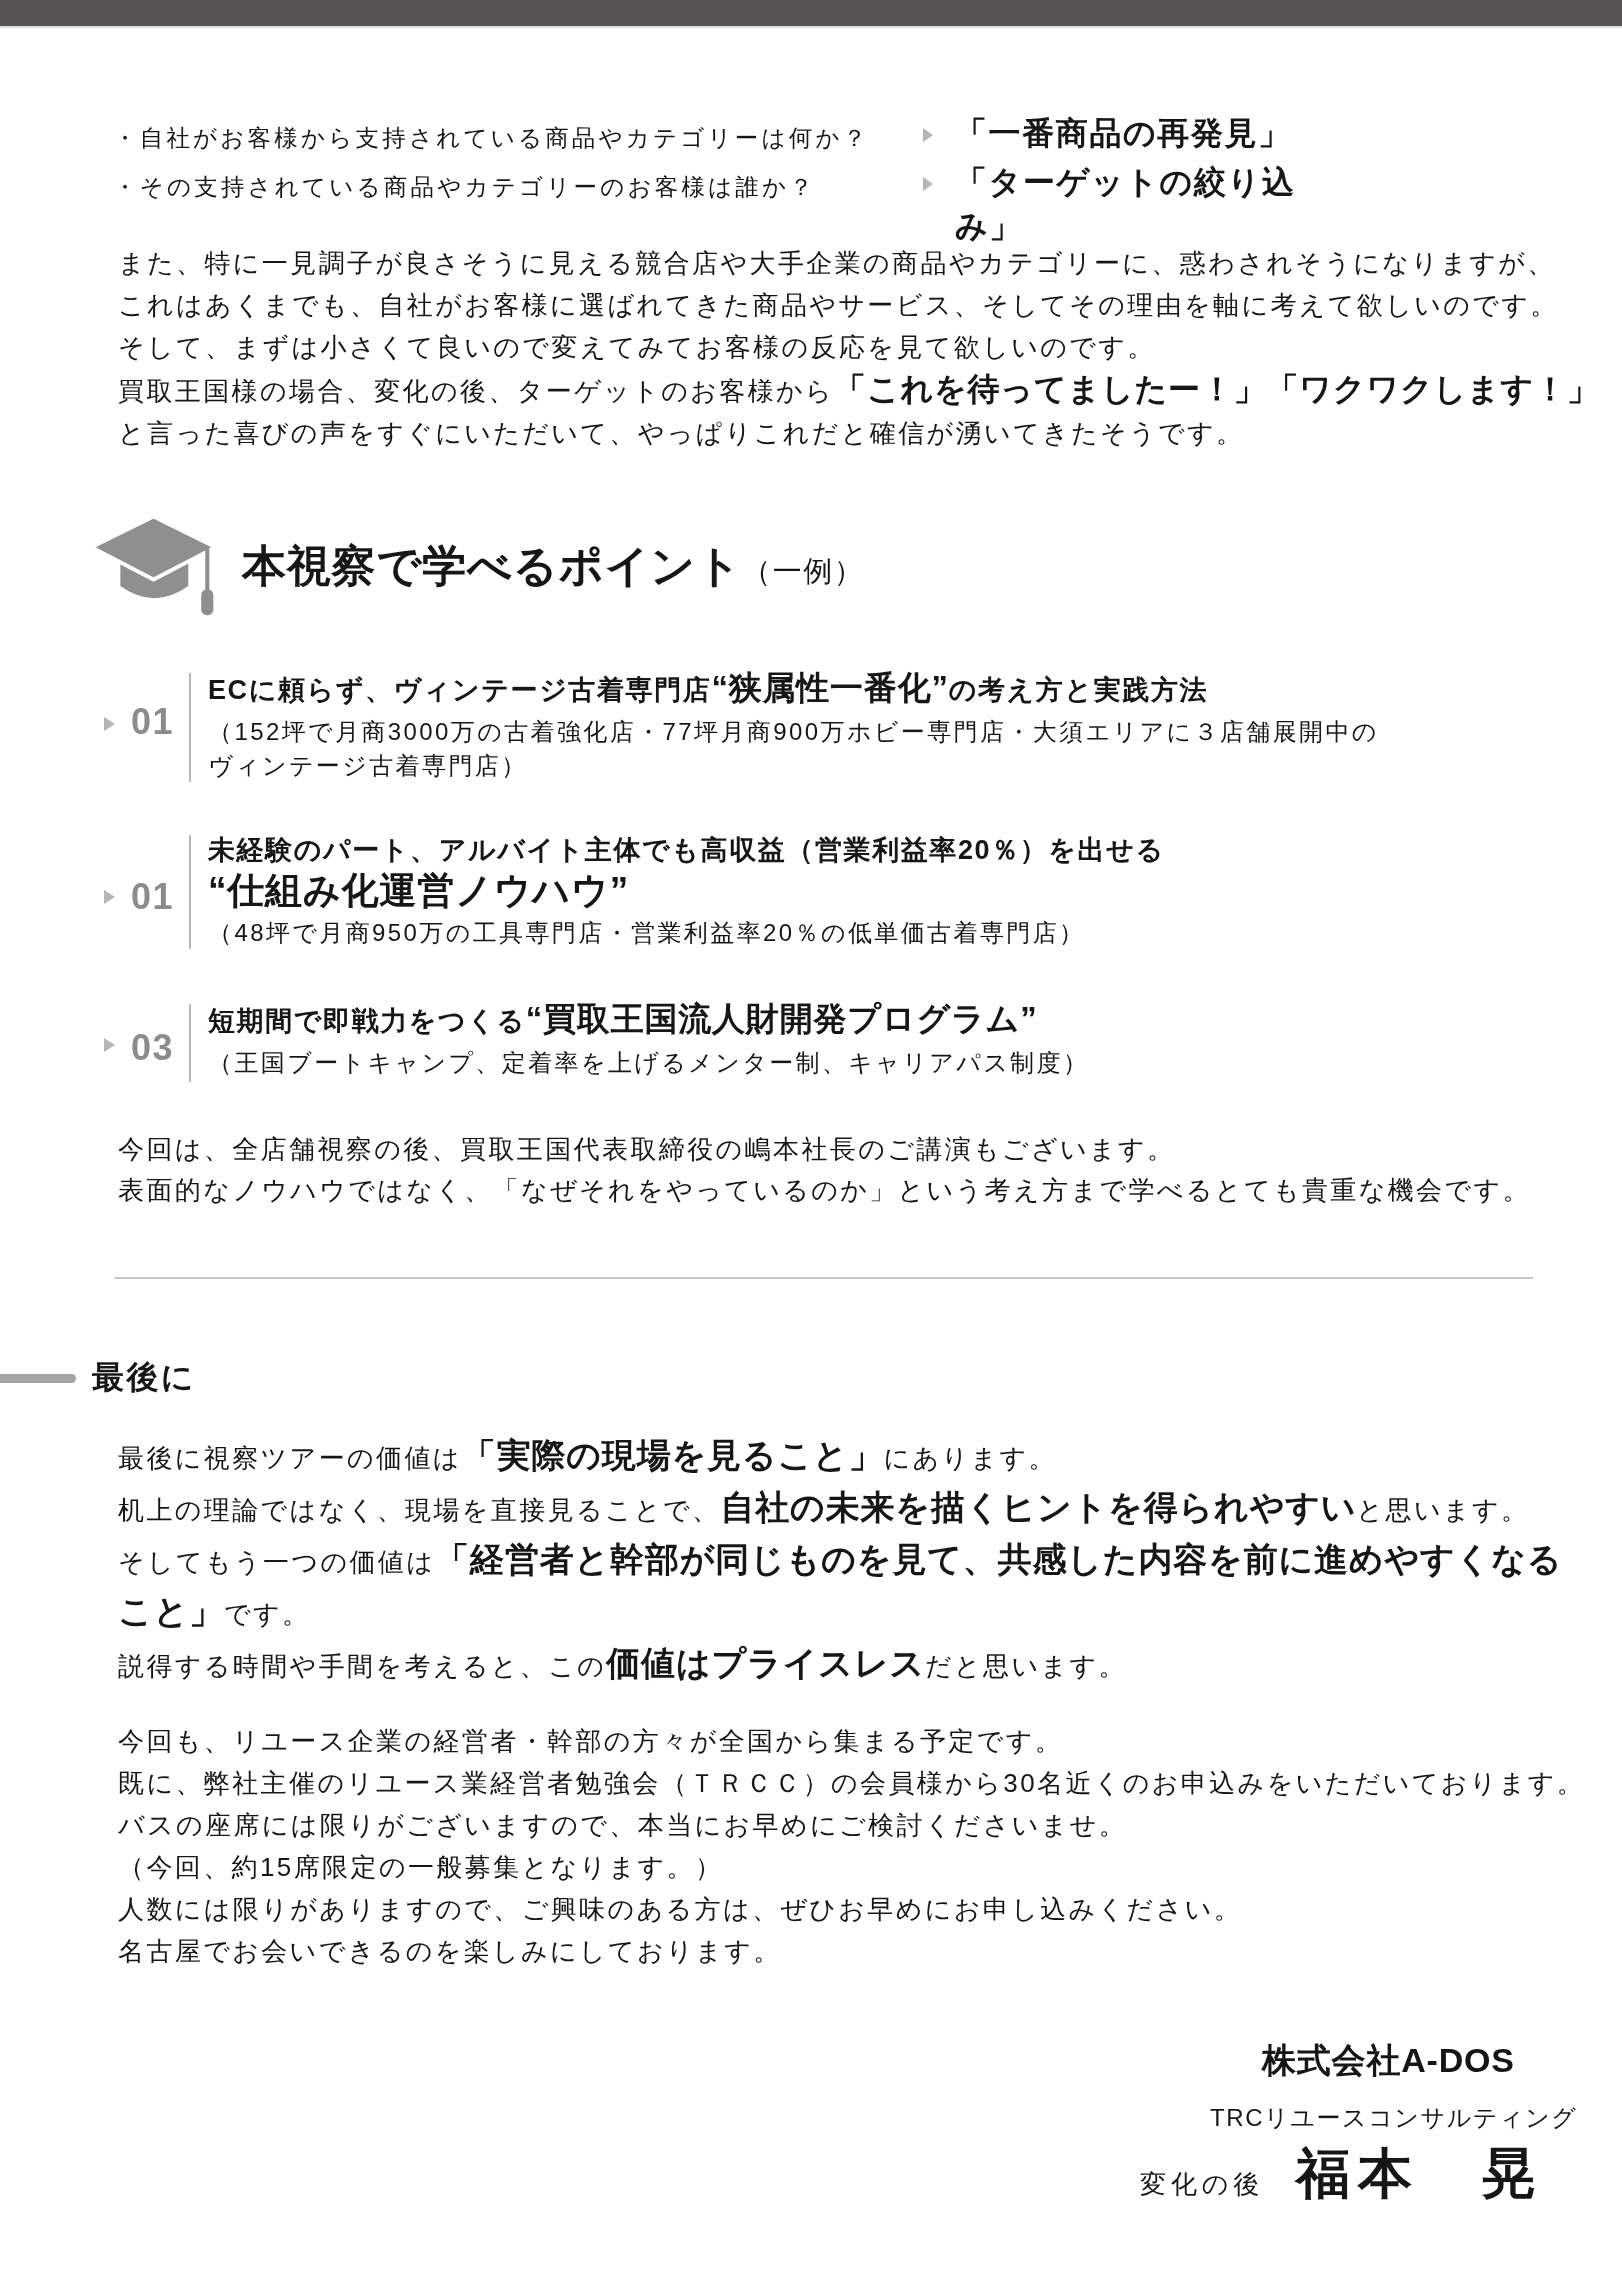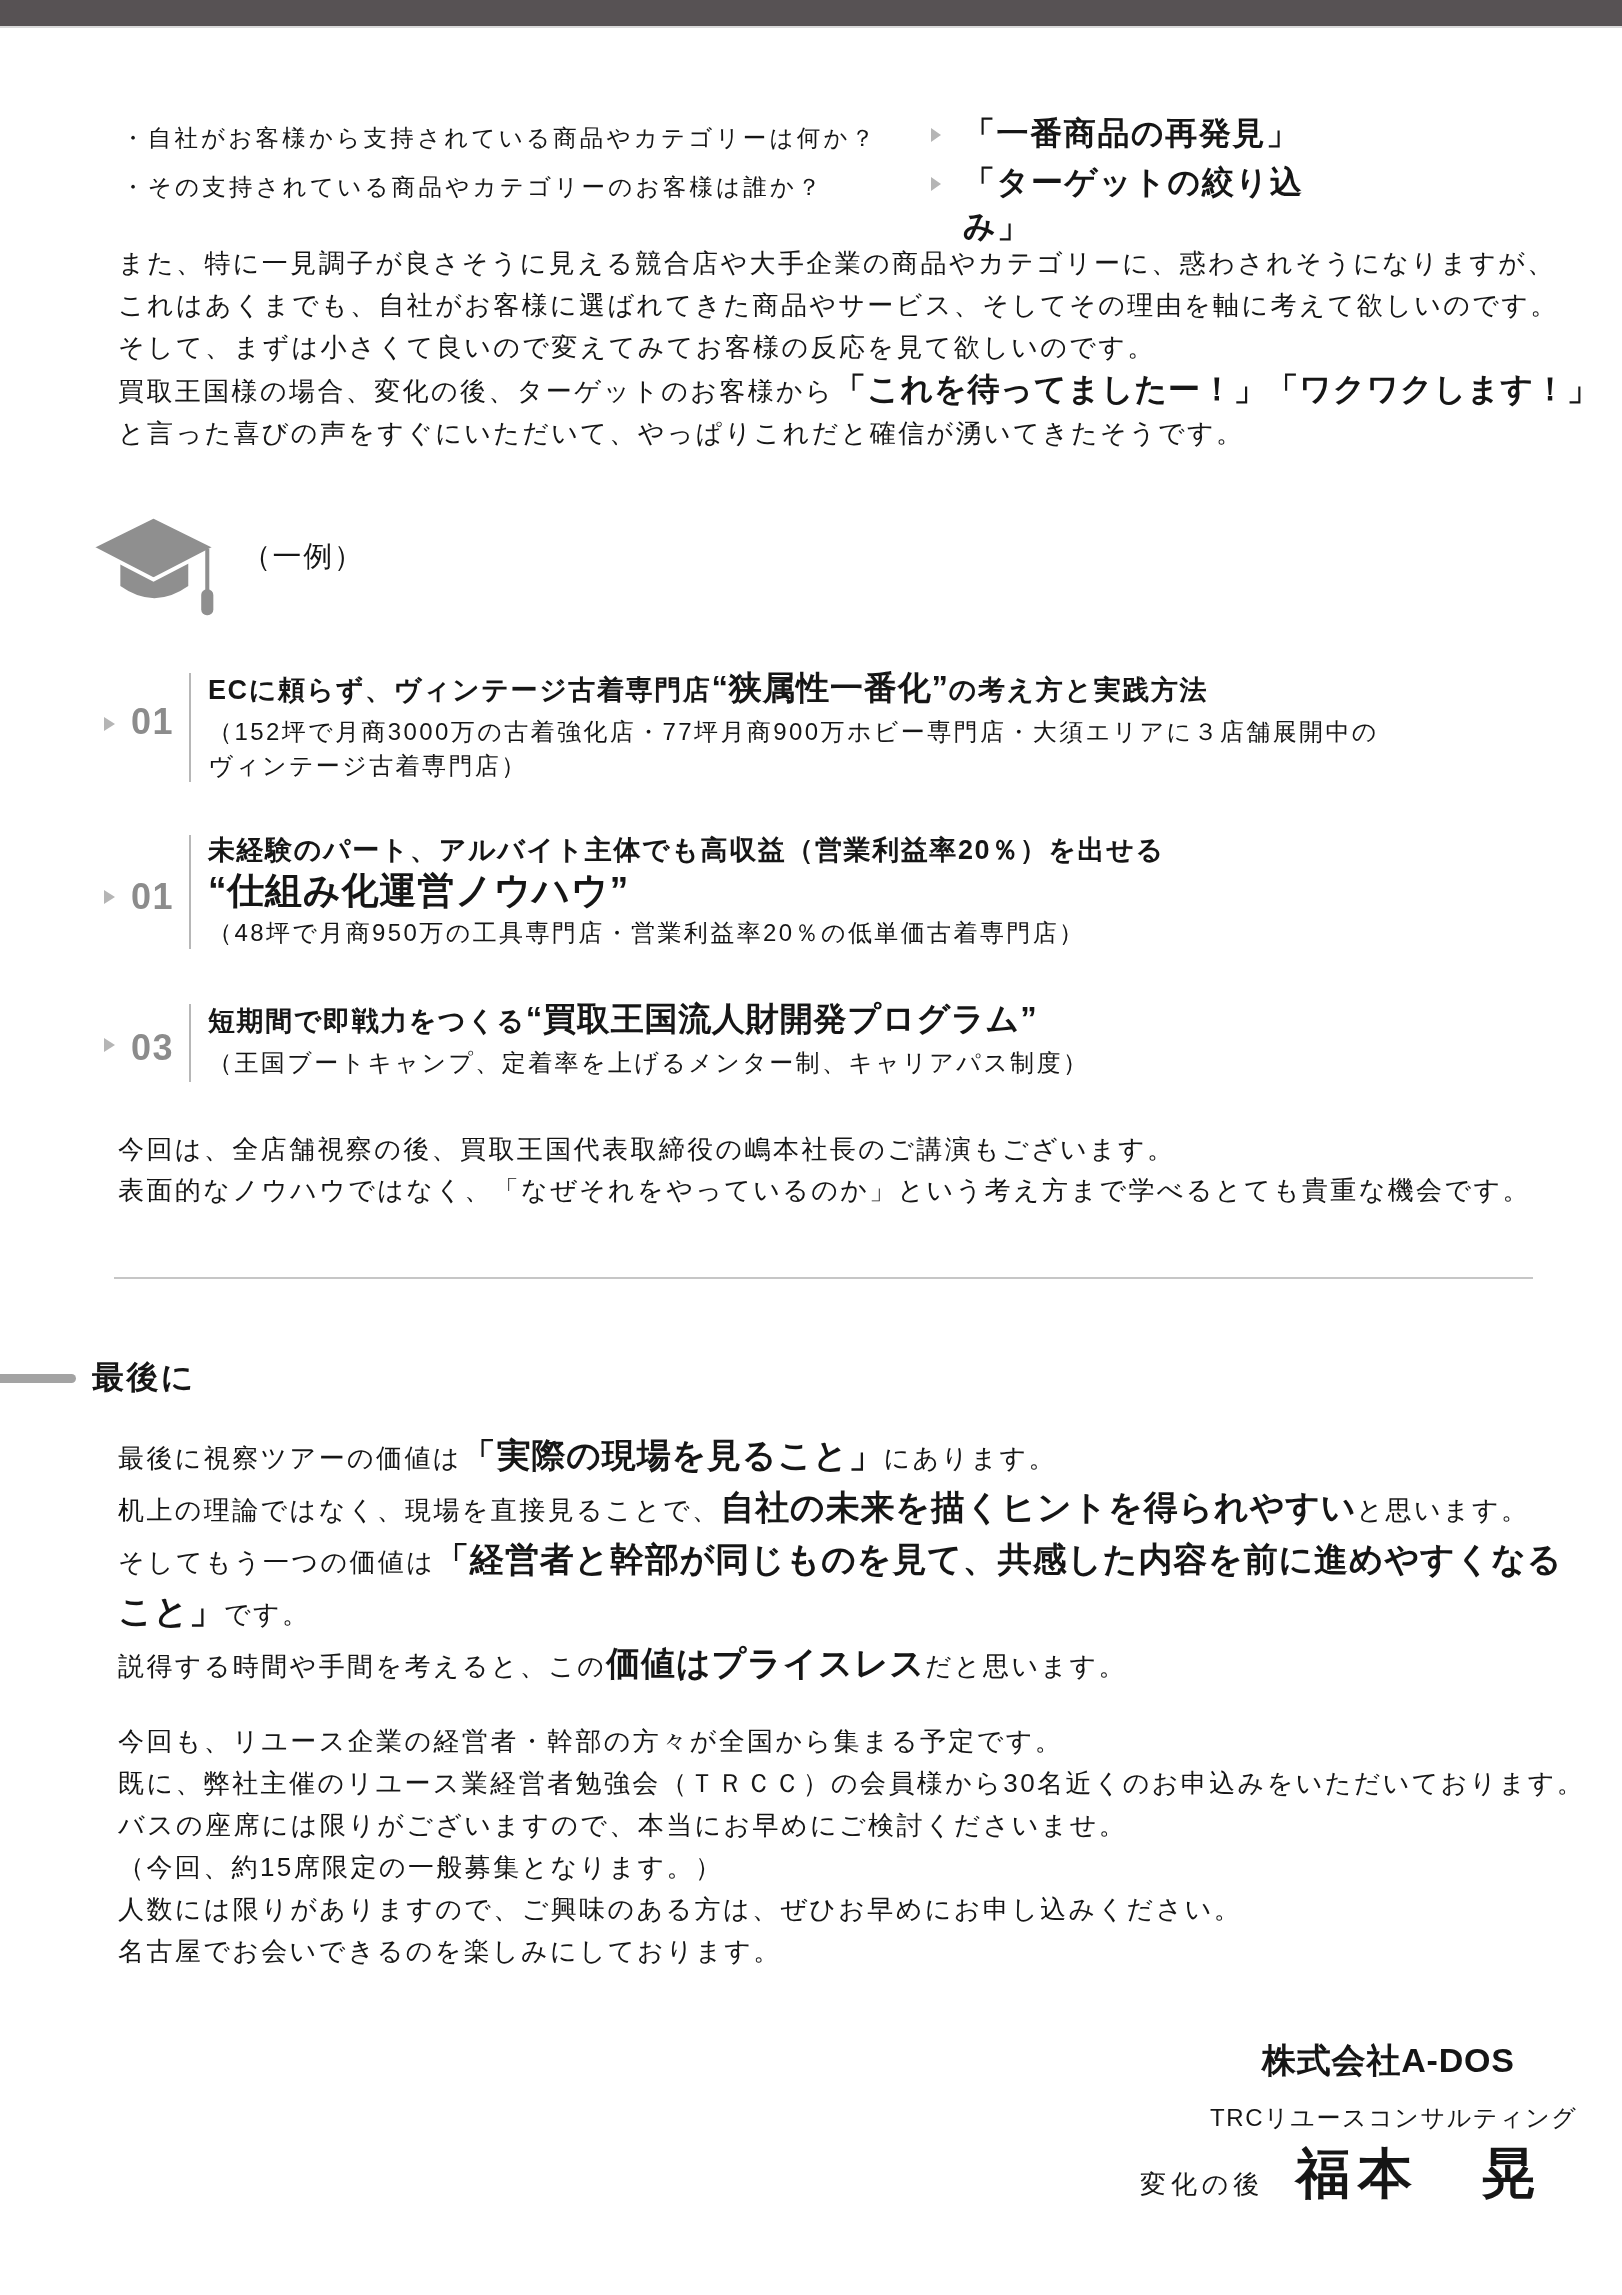--- a/index.html
+++ b/index.html
@@ -7,21 +7,21 @@
     width:1622px;height:2295px;position:relative;background:#ffffff;
     font-family:"Liberation Sans",sans-serif;color:#161616;overflow:hidden;
   }
   .abs{position:absolute;}
   .nowrap{white-space:nowrap;}
 
   
   .topbar{left:0;top:0;width:1622px;height:26px;background:#575254;border-bottom:2.4px solid #dadada;}
 
   
-  .qa-row{left:16px;width:1330px;height:49px;font-family:Liberation Mono, monospace;}
+  .qa-row{left:8px;width:1330px;height:49px;font-family:Liberation Mono, monospace;}
   .qa-q{position:absolute;left:105px;top:9.7px;font-size:23.5px;letter-spacing:3.2px;}
   .qa-arrow{position:absolute;left:915px;top:16px;width:0;height:0;
     border-top:7.3px solid transparent;border-bottom:7.3px solid transparent;border-left:10.5px solid #b5b5b5;}
   .qa-a{position:absolute;left:947px;top:0;font-size:32px;font-weight:bold;letter-spacing:1.6px;}
 
   
   .para{width:1476px;}
   .body-line{font-size:26px;line-height:42px;letter-spacing:2.4px;white-space:nowrap;}
   .inline-bold{font-size:32px;font-weight:bold;letter-spacing:0.8px;}
 
@@ -86,20 +86,21 @@
 </section>
 
 <header class="abs learn-header">
   <svg class="cap-svg" viewBox="0 0 162 128">
     <path d="M40,56 L40,90 Q82,120 124,90 L124,56 Z" fill="#8f8f8f"></path>
     <polygon points="81,4 158,42 81,82 4,42" fill="#8f8f8f" stroke="#ffffff" stroke-width="5"></polygon>
     <rect x="145" y="44" width="5" height="52" fill="#8f8f8f"></rect>
     <rect x="140" y="94" width="15" height="32" rx="7" fill="#8f8f8f"></rect>
   </svg>
   <div class="learn-text">
+    <span class="learn-title">本視察で学べるポイント</span>
     <span class="learn-note">（一例）</span>
   </div>
 </header>
 
 <div class="abs point" style="top:670px;">
   <span class="pt-arrow" style="top:47px;"></span>
   <span class="pt-num" style="top:29px;">01</span>
   <span class="pt-vline" style="top:3.2px;height:109px;"></span>
   <div class="pt-body">
     <div class="pt-title"><span>ECに頼らず、ヴィンテージ古着専門店</span><span class="pt-em">“狭属性一番化”</span><span>の考え方と実践方法</span></div>

